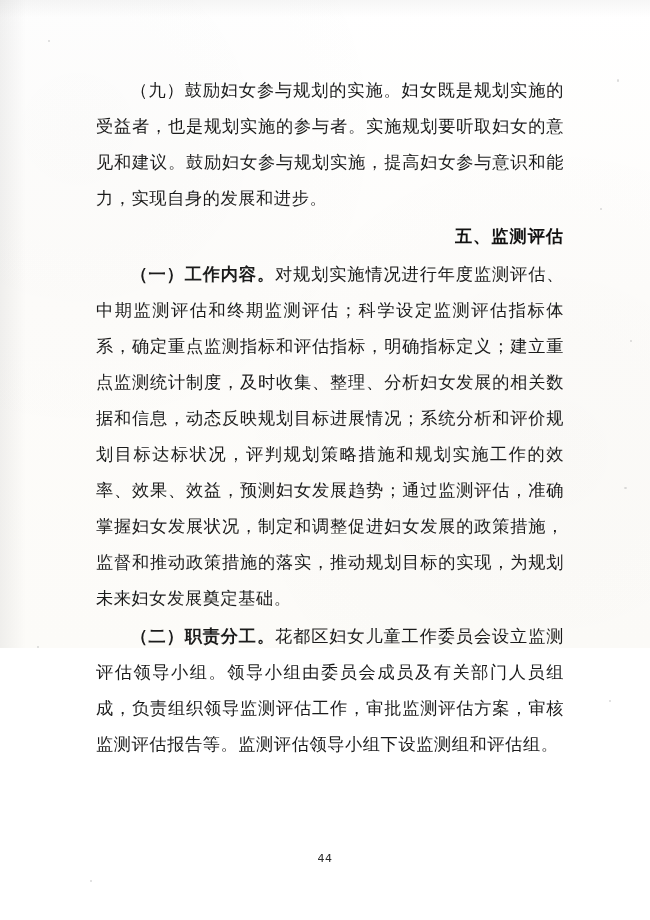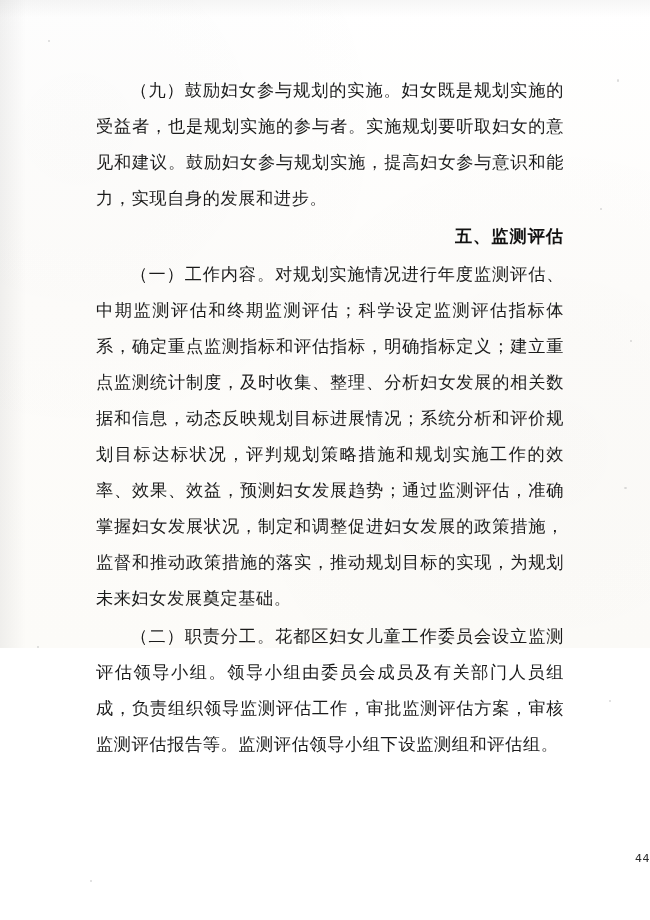--- a/index.html
+++ b/index.html
@@ -51,28 +51,28 @@
     margin: 0 0 2px 0;
     font-size: 17.2px;
     line-height: 36px;
     color: #121212;
     text-indent: 2em;
     font-weight: bold;
     letter-spacing: 1px;
     text-align: right;
   }
   .bold-lead {
-    font-weight: normal;
+    font-weight: bold;
   }
   .page-number {
     position: absolute;
     left: 0;
     right: 0;
     top: 852px;
-    text-align: right;
+    text-align: center;
     font-size: 11px;
     color: #2a2a2a;
     font-family: "DejaVu Sans", sans-serif;
     letter-spacing: 0.5px;
   }
   
   .speck {
     position: absolute;
     background: #b9b9b9;
     border-radius: 50%;

